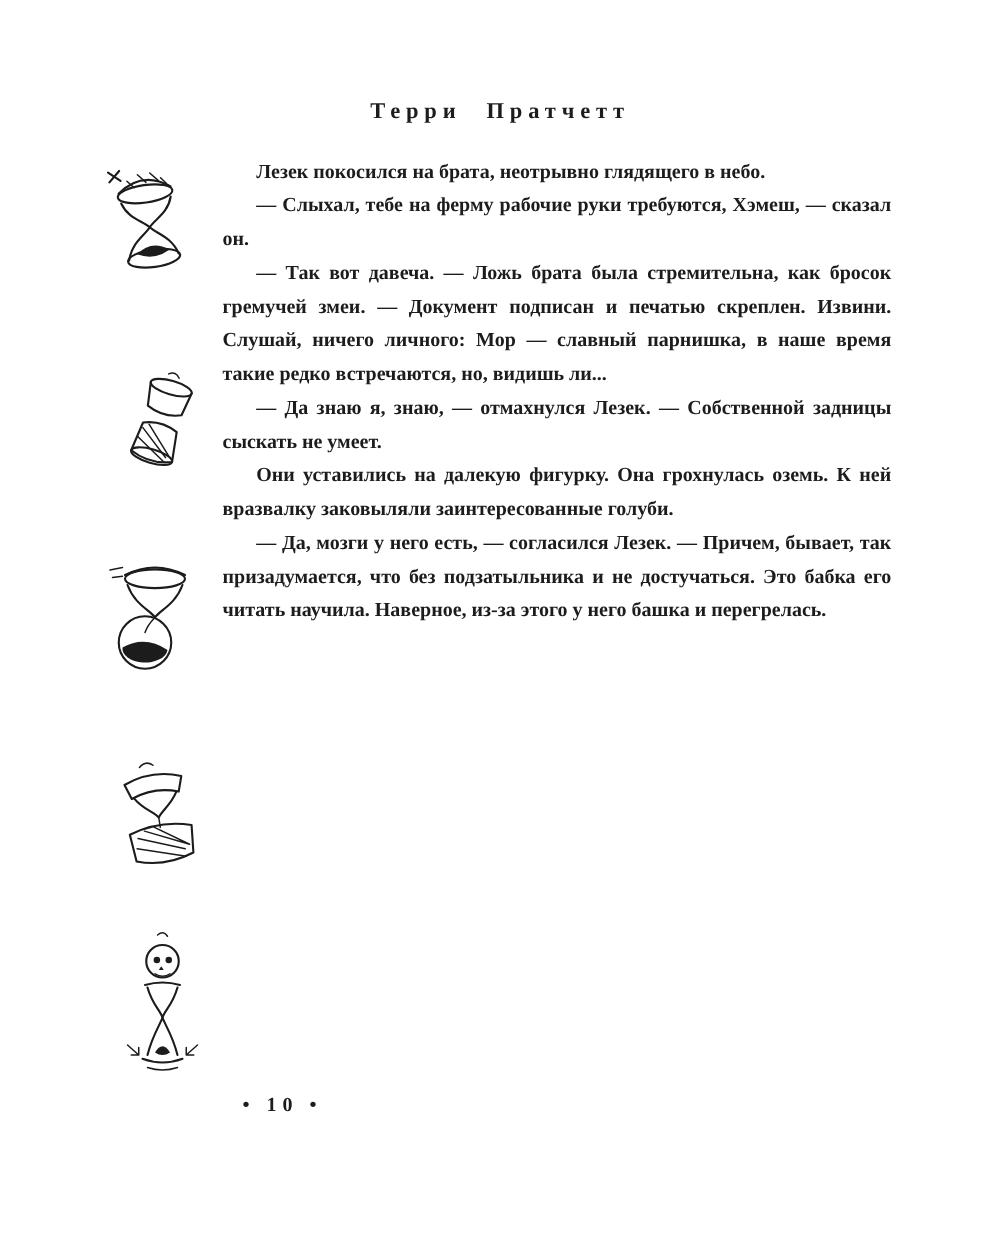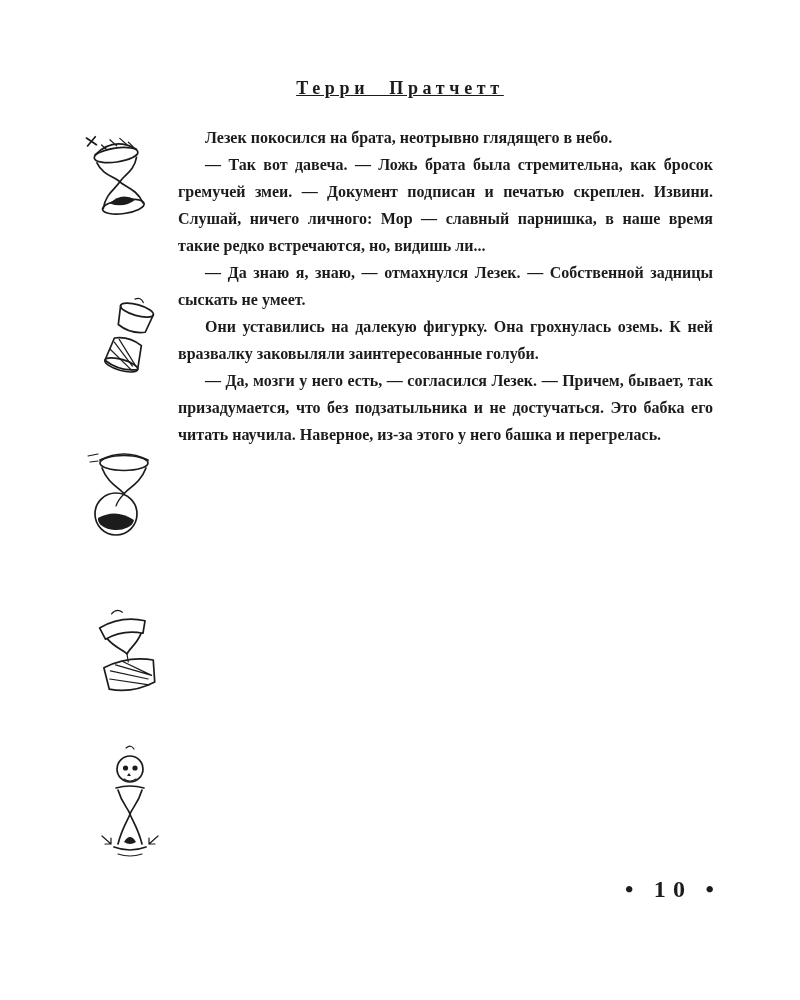--- a/index.html
+++ b/index.html
@@ -17,45 +17,44 @@
   .running-header {
     position: absolute;
     top: 78px;
     left: 0;
     width: 800px;
     text-align: center;
     font-size: 18px;
     font-weight: bold;
     letter-spacing: 0.26em;
     word-spacing: 0.6em;
-    text-decoration: underline;
   }
   .body-text {
     position: absolute;
     top: 124px;
     left: 178px;
     width: 535px;
     font-size: 16px;
     line-height: 27px;
     font-weight: bold;
     text-align: justify;
   }
   .body-text p {
     text-indent: 27px;
     margin: 0;
     hyphens: auto;
     -webkit-hyphens: auto;
   }
   .page-number {
     position: absolute;
     top: 876px;
-    left: 186px;
+    left: 194px;
     width: 535px;
-    text-align: right;
-    font-size: 24px;
+    text-align: left;
+    font-size: 16px;
     font-weight: bold;
     letter-spacing: 0.3em;
   }
   .art { position: absolute; }
   .art svg { display: block; }
   .art path, .art ellipse, .art circle {
     stroke: #1c1c1c;
     stroke-width: 1.7;
     fill: none;
     stroke-linecap: round;
@@ -147,20 +146,21 @@
         <path d="M20 103 Q36 109 52 103"></path>
         <path class="thin" d="M24 110 Q36 114 48 110"></path>
         <path class="thin" d="M8 92 l9 8 M17 100 l-6 0 M17 100 l0 -6"></path>
         <path class="thin" d="M64 92 l-9 8 M55 100 l6 0 M55 100 l0 -6"></path>
       </g>
     </svg>
   </div>
 
   <div class="body-text" lang="ru">
     <p>Лезек покосился на брата, неотрывно глядящего в небо.</p>
+    <p>— Слыхал, тебе на ферму рабочие руки требуются, Хэмеш, — сказал он.</p>
     <p>— Так вот давеча. — Ложь брата была стремительна, как бросок гремучей змеи. — Документ подписан и печатью скреплен. Извини. Слушай, ничего личного: Мор — славный парнишка, в наше время такие редко встречаются, но, видишь ли...</p>
     <p>— Да знаю я, знаю, — отмахнулся Лезек. — Собственной задницы сыскать не умеет.</p>
     <p>Они уставились на далекую фигурку. Она грохнулась оземь. К ней вразвалку заковыляли заинтересованные голуби.</p>
     <p>— Да, мозги у него есть, — согласился Лезек. — Причем, бывает, так призадумается, что без подзатыльника и не достучаться. Это бабка его читать научила. Наверное, из-за этого у него башка и перегрелась.</p>
   </div>
 
   <div class="page-number">• 10 •</div>
 
 </div>
 

